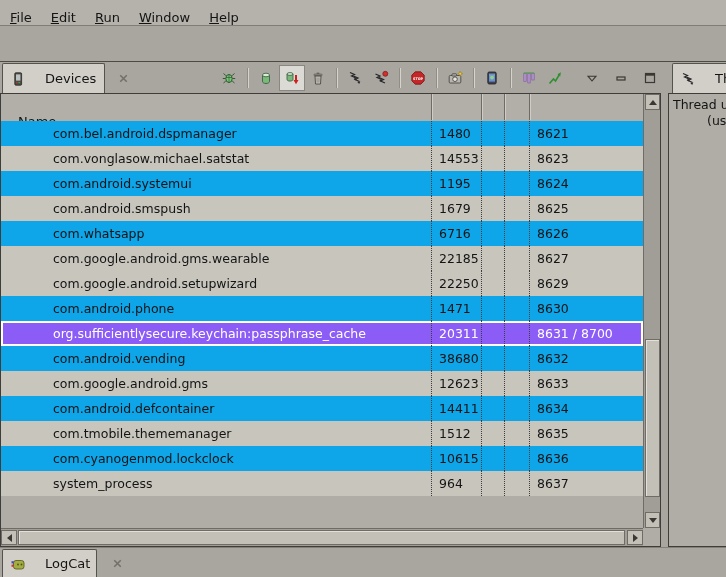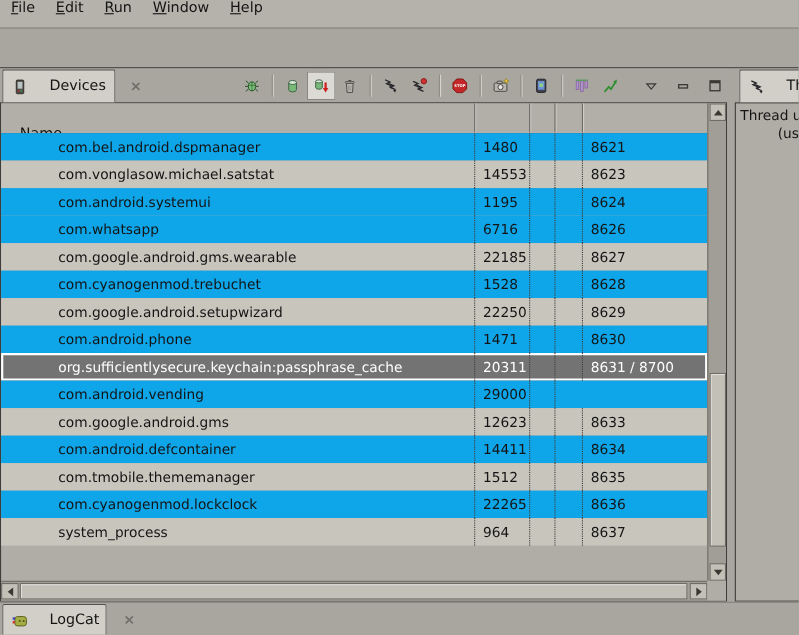--- a/index.html
+++ b/index.html
@@ -3,21 +3,21 @@
 <meta charset="utf-8">
 <style>
   html,body{margin:0;padding:0;}
   body{
     position:relative;width:726px;height:577px;overflow:hidden;
     background:#a9a6a0;font-family:"DejaVu Sans","Liberation Sans",sans-serif;
     color:#141414;-webkit-font-smoothing:antialiased;
   }
   
   .menubar{position:absolute;left:0;top:0;width:726px;height:26px;
-    background:#b5b2ab;border-bottom:1px solid #807d76;display:flex;align-items:flex-start;
+    background:#b5b2ab;border-bottom:1px solid #807d76;display:flex;align-items:flex-end;
     padding-left:10px;gap:19px;box-sizing:border-box;font-size:13px;}
   .menu-item{display:inline-block;cursor:default;}
   .menu-item::first-letter{text-decoration:underline;}
   .toolbar-space{position:absolute;left:0;top:27px;width:726px;height:35px;
     background:#a9a6a0;border-bottom:1px solid #4c4a45;box-sizing:border-box;}
   
   .tab{position:absolute;height:30px;background:#d2cfc8;border:1px solid #54524c;border-bottom:none;
     border-radius:2px 2px 0 0;display:flex;align-items:center;gap:19px;padding:0 7px;
     font-size:13px;box-sizing:border-box;z-index:3;}
   .tab .icon16{width:16px;height:16px;flex:0 0 16px;}
@@ -35,21 +35,21 @@
   .panel-content{position:absolute;left:0;top:93px;width:661px;height:454px;
     border:1px solid #3f3d39;background:#b0ada6;box-sizing:border-box;}
   .tbl-header{position:absolute;left:0;top:0;right:17px;height:27px;background:#b2afa8;
     border-bottom:1px solid #55534d;font-size:13px;display:flex;align-items:center;}
   .tbl-header .hname{padding-left:17px;margin-top:28px;}
   .hsep{position:absolute;top:0;height:26px;width:1px;background:#6f6c66;box-shadow:1px 0 0 #d0cdc6;}
   .rows{position:absolute;left:0;top:27px;right:17px;}
   .trow{display:flex;height:25px;line-height:25px;font-size:12.5px;white-space:nowrap;}
   .trow.odd{background:#0ea5e9;}
   .trow.even{background:#c8c5bd;}
-  .trow.selected{background:#737373;color:#ffffff;box-shadow:inset 0 0 0 2px #ffffff;}
+  .trow.selected{background:#8b5cf6;color:#ffffff;box-shadow:inset 0 0 0 2px #ffffff;}
   .c{overflow:hidden;box-sizing:border-box;}
   .c-name{width:430px;padding-left:52px;}
   .c-pid{width:50px;padding-left:7px;border-left:1px dotted #3f3d39;}
   .c-e1{width:23px;border-left:1px dotted #3f3d39;}
   .c-e2{width:25px;border-left:1px dotted #3f3d39;}
   .c-port{width:114px;padding-left:7px;border-left:1px dotted #3f3d39;}
   
   .vscroll{position:absolute;right:0;top:0;bottom:18px;width:17px;background:#a19e97;
     border-left:1px solid #6f6c66;box-sizing:border-box;}
   .hscroll{position:absolute;left:0;right:17px;bottom:0;height:18px;background:#a19e97;
@@ -238,40 +238,40 @@
         <div class="c c-e2"></div>
         <div class="c c-port">8623</div>
       </div>
       <div class="trow odd">
         <div class="c c-name">com.android.systemui</div>
         <div class="c c-pid">1195</div>
         <div class="c c-e1"></div>
         <div class="c c-e2"></div>
         <div class="c c-port">8624</div>
       </div>
+      <div class="trow even">
+        <div class="c c-name">com.android.smspush</div>
+        <div class="c c-pid">1679</div>
+        <div class="c c-e1"></div>
+        <div class="c c-e2"></div>
+        <div class="c c-port">8625</div>
+      </div>
       <div class="trow odd">
         <div class="c c-name">com.whatsapp</div>
         <div class="c c-pid">6716</div>
         <div class="c c-e1"></div>
         <div class="c c-e2"></div>
         <div class="c c-port">8626</div>
       </div>
       <div class="trow even">
         <div class="c c-name">com.google.android.gms.wearable</div>
         <div class="c c-pid">22185</div>
         <div class="c c-e1"></div>
         <div class="c c-e2"></div>
         <div class="c c-port">8627</div>
-      </div>
-      <div class="trow odd">
-        <div class="c c-name">com.cyanogenmod.trebuchet</div>
-        <div class="c c-pid">1528</div>
-        <div class="c c-e1"></div>
-        <div class="c c-e2"></div>
-        <div class="c c-port">8628</div>
       </div>
       <div class="trow even">
         <div class="c c-name">com.google.android.setupwizard</div>
         <div class="c c-pid">22250</div>
         <div class="c c-e1"></div>
         <div class="c c-e2"></div>
         <div class="c c-port">8629</div>
       </div>
       <div class="trow odd">
         <div class="c c-name">com.android.phone</div>
@@ -282,23 +282,24 @@
       </div>
       <div class="trow selected">
         <div class="c c-name">org.sufficientlysecure.keychain:passphrase_cache</div>
         <div class="c c-pid">20311</div>
         <div class="c c-e1"></div>
         <div class="c c-e2"></div>
         <div class="c c-port">8631 / 8700</div>
       </div>
       <div class="trow odd">
         <div class="c c-name">com.android.vending</div>
-        <div class="c c-pid">29000</div>
-        <div class="c c-e1"></div>
-        <div class="c c-e2"></div>
+        <div class="c c-pid">38680</div>
+        <div class="c c-e1"></div>
+        <div class="c c-e2"></div>
+        <div class="c c-port">8632</div>
       </div>
       <div class="trow even">
         <div class="c c-name">com.google.android.gms</div>
         <div class="c c-pid">12623</div>
         <div class="c c-e1"></div>
         <div class="c c-e2"></div>
         <div class="c c-port">8633</div>
       </div>
       <div class="trow odd">
         <div class="c c-name">com.android.defcontainer</div>
@@ -309,21 +310,21 @@
       </div>
       <div class="trow even">
         <div class="c c-name">com.tmobile.thememanager</div>
         <div class="c c-pid">1512</div>
         <div class="c c-e1"></div>
         <div class="c c-e2"></div>
         <div class="c c-port">8635</div>
       </div>
       <div class="trow odd">
         <div class="c c-name">com.cyanogenmod.lockclock</div>
-        <div class="c c-pid">22265</div>
+        <div class="c c-pid">10615</div>
         <div class="c c-e1"></div>
         <div class="c c-e2"></div>
         <div class="c c-port">8636</div>
       </div>
       <div class="trow even">
         <div class="c c-name">system_process</div>
         <div class="c c-pid">964</div>
         <div class="c c-e1"></div>
         <div class="c c-e2"></div>
         <div class="c c-port">8637</div>

